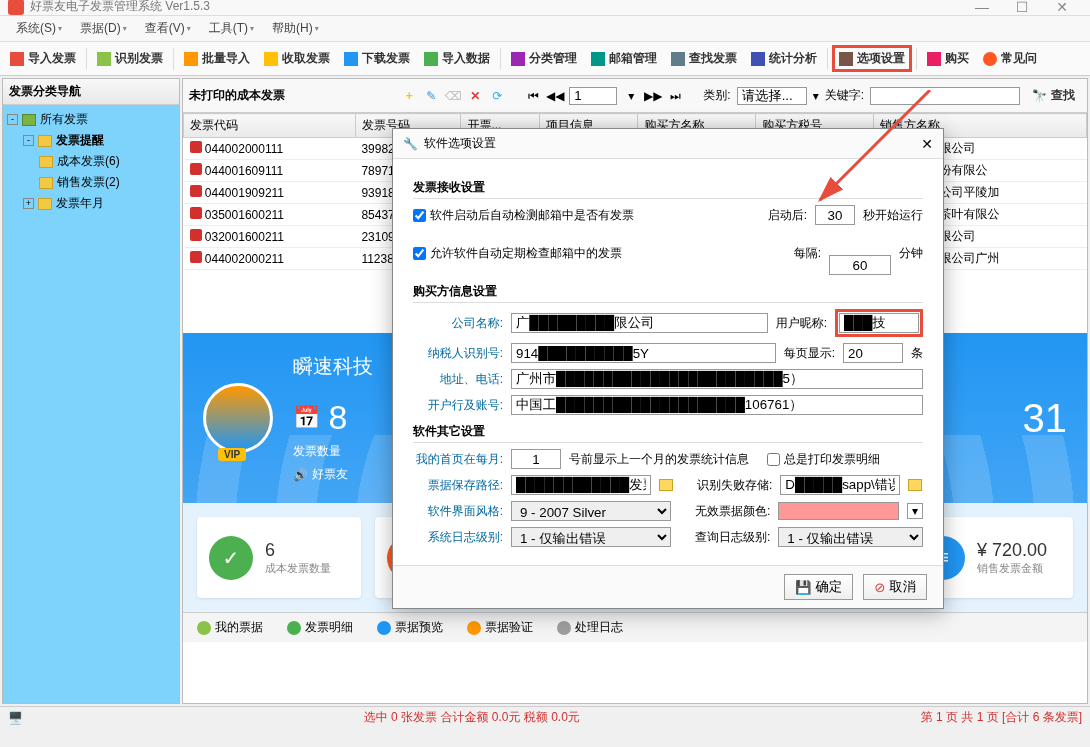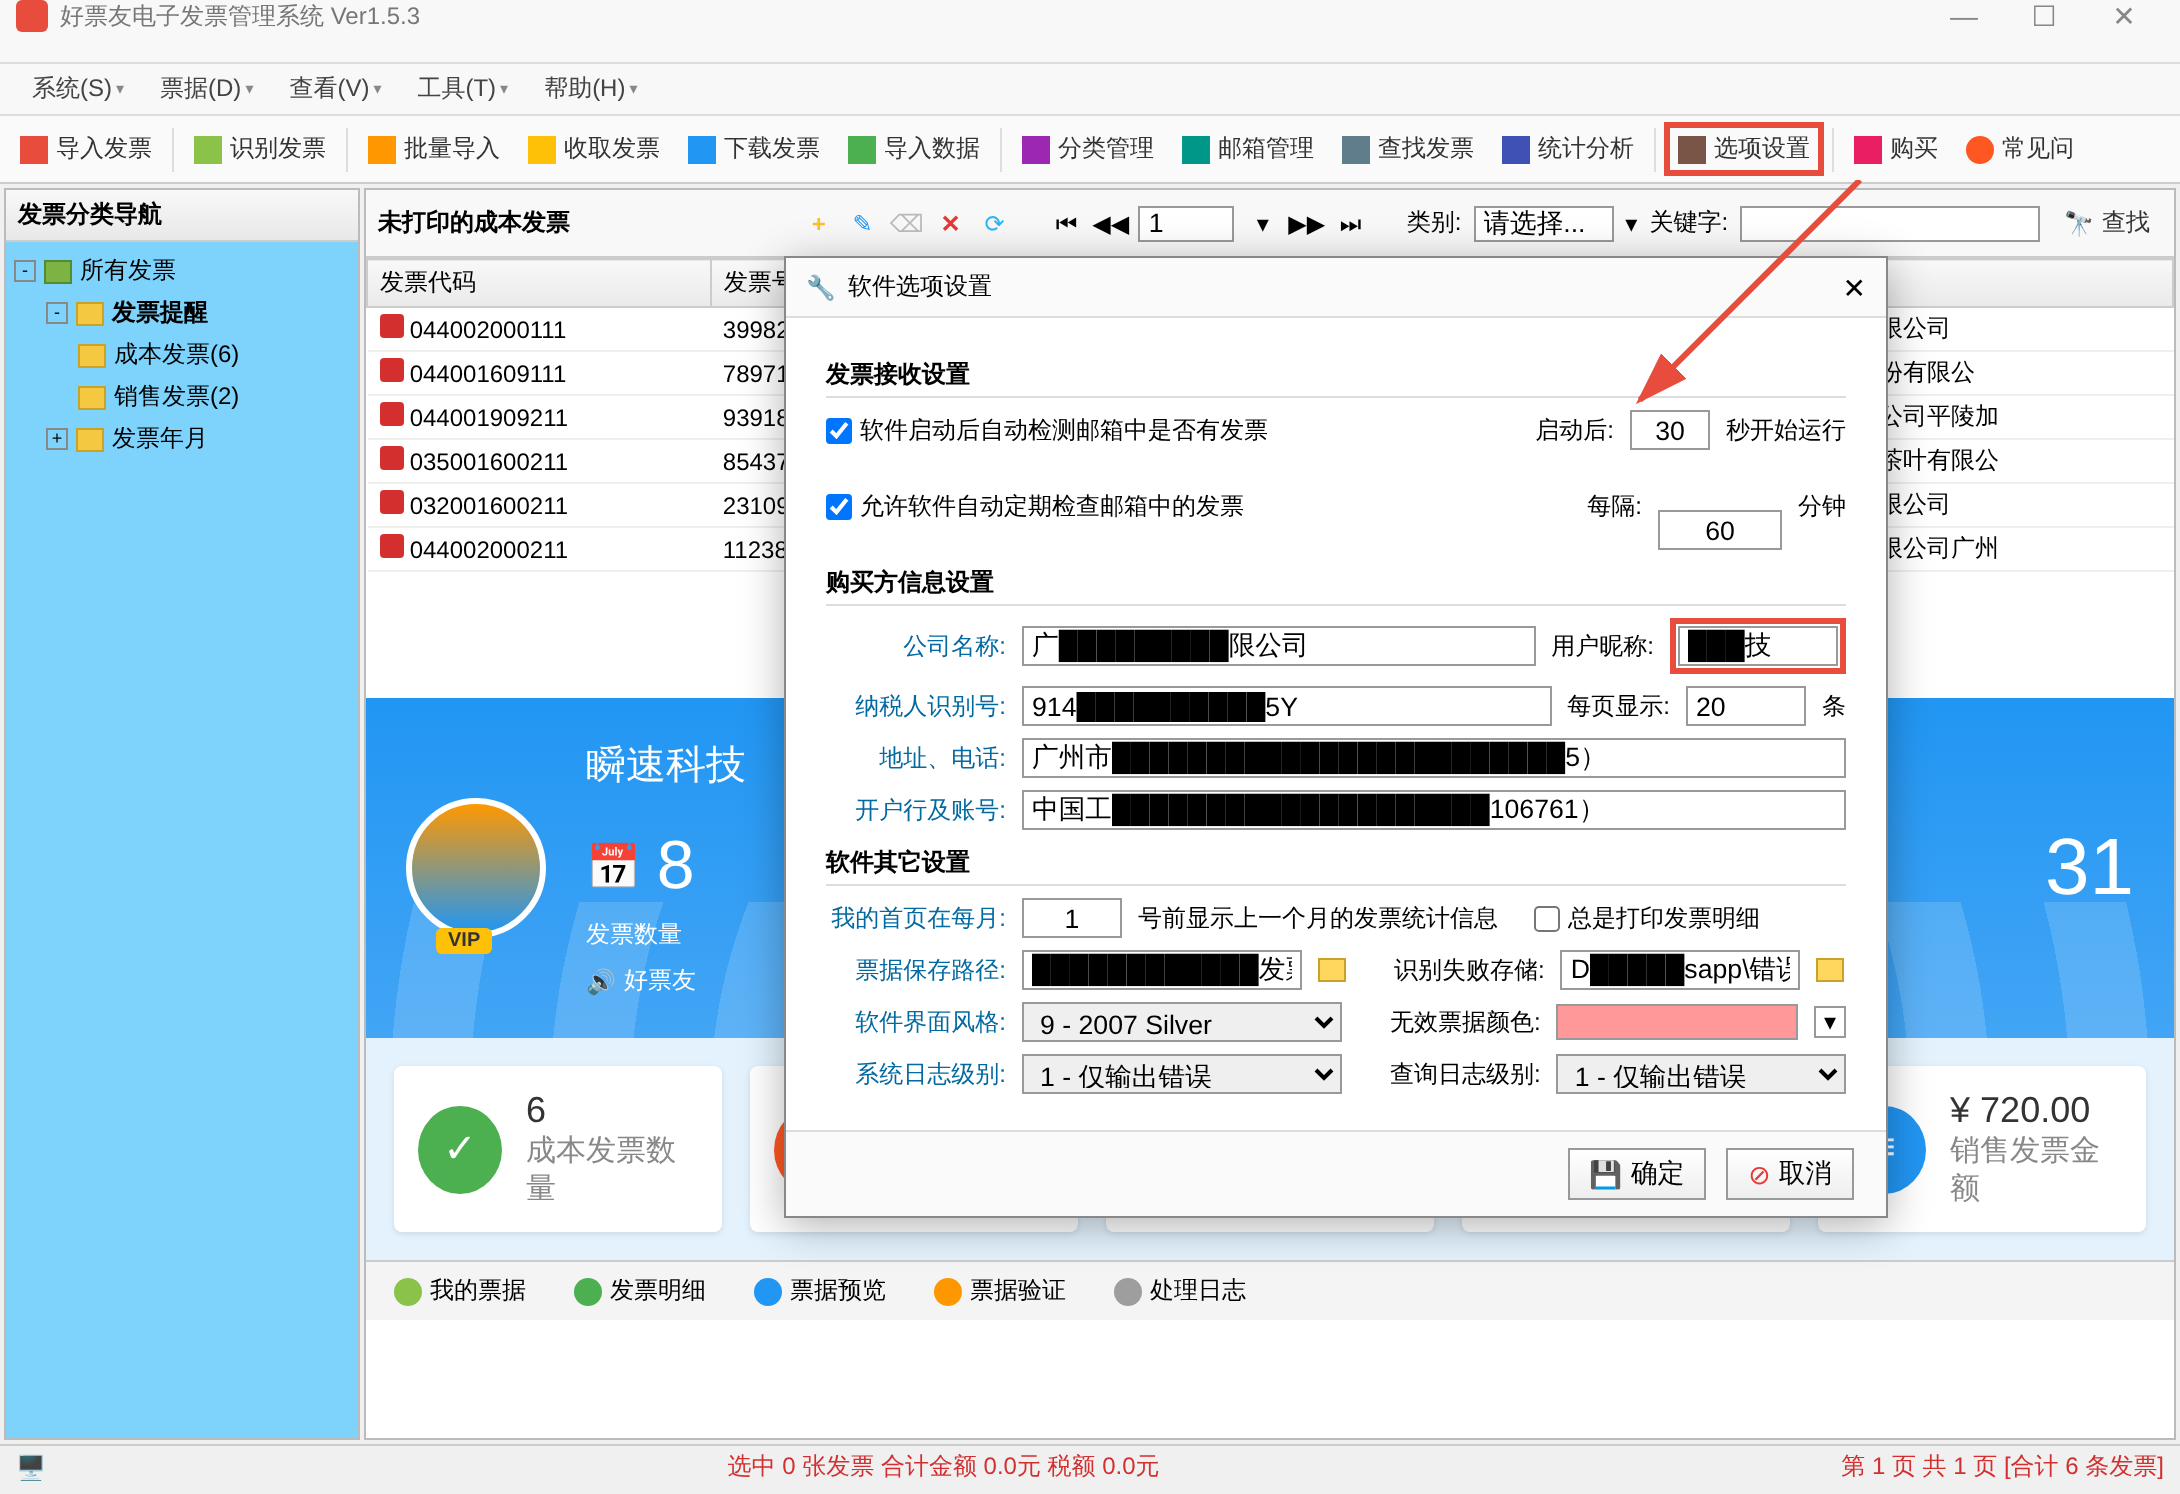--- a/index.html
+++ b/index.html
@@ -1,25 +1,25 @@
 <!DOCTYPE html>
 <html><head>
 <meta charset="utf-8">
 <style>
 * { box-sizing: border-box; margin: 0; padding: 0; }
 body { font-family: "Microsoft YaHei", SimSun, sans-serif; font-size: 12px; background: #f0f0f0; width: 1090px; height: 747px; overflow: hidden; position: relative; }
-.titlebar { height: 32px; background: #f8f8f8; display: flex; align-items: flex-start; padding: 0 8px; border-bottom: 1px solid #ddd; }
+.titlebar { height: 16px; background: #f8f8f8; display: flex; align-items: flex-end; padding: 0 8px; border-bottom: 1px solid #ddd; }
 .titlebar .app-icon { width: 16px; height: 16px; background: #e74c3c; border-radius: 3px; margin-right: 6px; }
 .titlebar .title { color: #777; flex: 1; }
 .titlebar .win-btn { width: 40px; text-align: center; color: #888; font-size: 14px; }
 .menubar { height: 26px; background: #f8f8f8; display: flex; align-items: center; padding: 0 8px; gap: 2px; border-bottom: 1px solid #ddd; }
 .menubar .menu-item { padding: 3px 8px; color: #444; display: flex; align-items: center; gap: 2px; }
 .menubar .chev { font-size: 8px; color: #888; }
 .toolbar { height: 34px; background: #fafafa; display: flex; align-items: center; padding: 0 4px; gap: 2px; border-bottom: 1px solid #ccc; }
-.tool-btn { display: flex; align-items: center; gap: 4px; padding: 4px 6px; color: #333; }
+.tool-btn { display: flex; align-items: center; gap: 4px; padding: 4px 6px; color: #333; font-weight: bold; }
 .tool-btn .ico { width: 14px; height: 14px; display: inline-block; }
 .tool-sep { width: 1px; height: 22px; background: #ddd; margin: 0 2px; }
 .options-highlight { border: 3px solid #e74c3c; padding: 2px 4px !important; }
 .main-area { display: flex; height: 630px; }
 .sidebar { width: 178px; background: #7dd3fc; border: 1px solid #bbb; margin: 2px; display: flex; flex-direction: column; }
 .sidebar-header { background: linear-gradient(#f8f8f8,#e8e8e8); padding: 4px 6px; border-bottom: 1px solid #ccc; font-weight: bold; }
 .tree { padding: 4px; }
 .tree-node { display: flex; align-items: center; gap: 4px; padding: 2px 0; }
 .tree-exp { width: 11px; height: 11px; border: 1px solid #888; font-size: 9px; text-align: center; line-height: 9px; }
 .tree-ico { width: 14px; height: 12px; background: #f5c842; border: 1px solid #c9a227; }
@@ -37,21 +37,21 @@
 .pdf-ico { width: 12px; height: 12px; background: #d32f2f; display: inline-block; border-radius: 2px; }
 .dashboard { background: linear-gradient(#2196f3,#42a5f5); color: #fff; padding: 20px; display: flex; align-items: center; gap: 20px; position: relative; }
 .wave-bg { position: absolute; bottom: 0; left: 0; right: 0; height: 40%; background: repeating-radial-gradient(circle at 50% 150%, rgba(255,255,255,.15) 0 40px, transparent 40px 80px); }
 .avatar { width: 70px; height: 70px; border-radius: 50%; background: linear-gradient(#ff9800,#2196f3); border: 3px solid #fff; position: relative; }
 .vip-badge { position: absolute; bottom: -8px; left: 15px; background: #ffc107; color: #333; font-size: 10px; padding: 1px 6px; border-radius: 3px; font-weight: bold; }
 .dash-title { font-size: 20px; }
 .cards { display: flex; gap: 14px; padding: 14px; background: #e3f2fd; }
 .card { flex: 1; background: #fff; border-radius: 4px; padding: 12px; display: flex; align-items: center; gap: 12px; box-shadow: 0 1px 3px rgba(0,0,0,.1); }
 .card-ico { width: 44px; height: 44px; border-radius: 50%; display: flex; align-items: center; justify-content: center; color: #fff; font-size: 20px; }
 .card-val { font-size: 18px; color: #333; }
-.card-lbl { font-size: 15px; color: #888; }
+.card-lbl { font-size: 11px; color: #888; }
 .tabbar { display: flex; padding: 4px 8px; gap: 12px; background: #f4f4f4; border-top: 1px solid #ccc; }
 .tab-item { display: flex; align-items: center; gap: 4px; padding: 2px 6px; }
 .tab-ico { width: 14px; height: 14px; border-radius: 50%; }
 .statusbar { height: 22px; background: #f0f0f0; border-top: 1px solid #ccc; display: flex; align-items: center; padding: 0 8px; font-size: 12px; }
 .status-center { flex: 1; text-align: center; color: #d32f2f; }
 .status-right { color: #d32f2f; }
 
 .dialog { position: absolute; left: 392px; top: 128px; width: 552px; background: #fff; border: 1px solid #888; box-shadow: 0 4px 20px rgba(0,0,0,.3); z-index: 100; }
 .dlg-title { padding: 6px 10px; display: flex; align-items: center; gap: 6px; border-bottom: 1px solid #ddd; background: #fafafa; }
 .dlg-close { margin-left: auto; font-size: 14px; }

